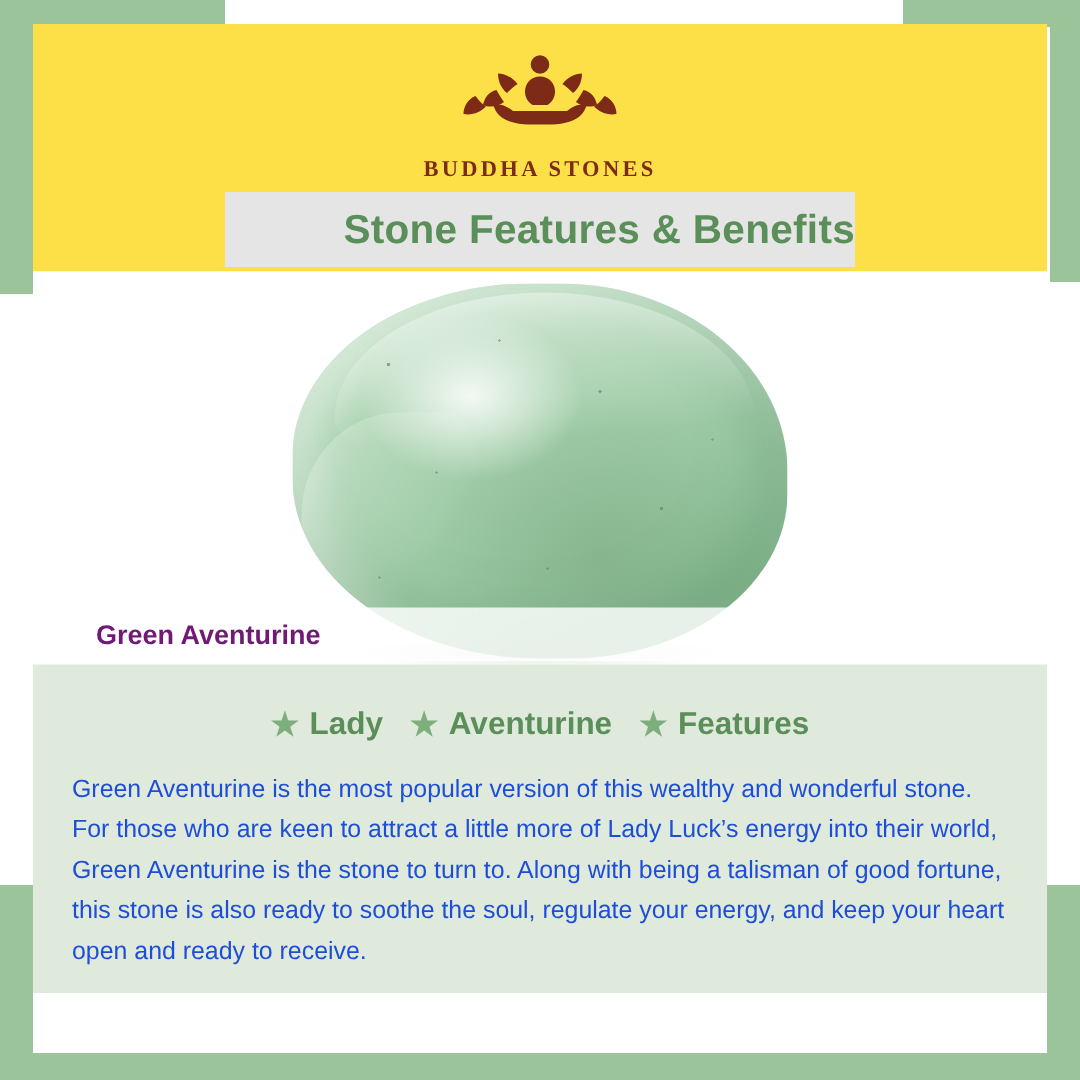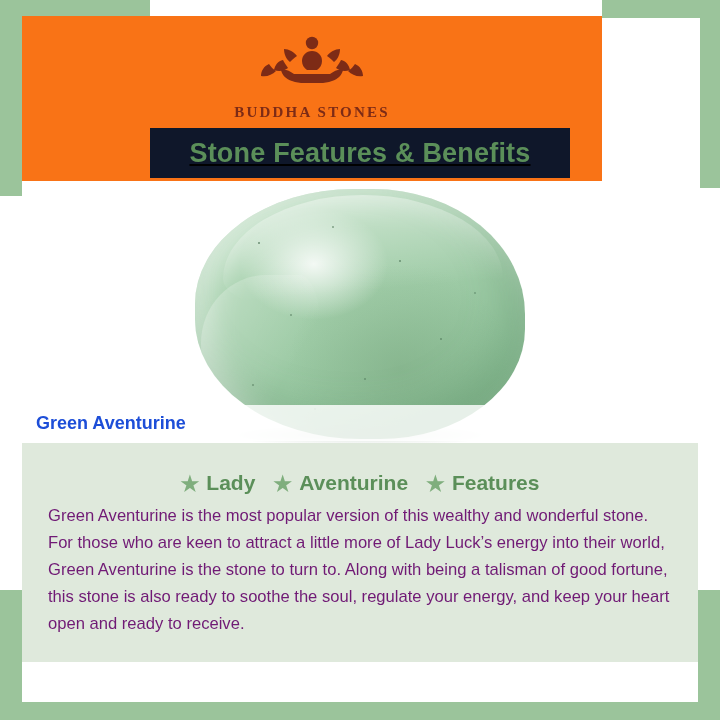--- a/index.html
+++ b/index.html
@@ -63,22 +63,22 @@
     position: absolute;
     left: 0; bottom: 0;
     width: 720px; height: 18px;
     background: #9bc49b;
   }
 
   
   .header {
     position: absolute;
     left: 22px; top: 16px;
-    width: 580px; height: 165px;
-    background: #f97316;
+    width: 676px; height: 165px;
+    background: #fde047;
     display: flex;
     flex-direction: column;
     align-items: center;
     box-sizing: border-box;
   }
   .logo-wrap {
     margin-top: 14px;
     display: flex;
     flex-direction: column;
     align-items: center;
@@ -90,25 +90,24 @@
     color: #7d2b16;
     font-weight: bold;
     font-family: "Liberation Serif", serif;
   }
 
   
   .title-band {
     position: absolute;
     left: 150px; top: 128px;
     width: 420px; height: 50px;
-    background: #0f172a;
-    display: flex;
-    align-items: center;
-    justify-content: center;
-    text-decoration: underline;
+    background: #e5e5e5;
+    display: flex;
+    align-items: center;
+    justify-content: flex-end;
   }
   .title-band .title-text {
     font-size: 27px;
     font-weight: bold;
     color: #5b8f59;
     font-family: "Liberation Sans", sans-serif;
     letter-spacing: 0.2px;
   }
 
   
@@ -182,22 +181,23 @@
     left: 22px; top: 405px;
     width: 640px; height: 36px;
     background: rgba(255,255,255,0.82);
     display: flex;
     align-items: center;
     padding-left: 14px;
     box-sizing: border-box;
   }
   .caption-bar .caption-text {
     font-size: 18px;
-    color: #1d4ed8;
+    color: #701a75;
     font-weight: bold;
+    margin-left: 28px;
   }
 
   
   .body-panel {
     position: absolute;
     left: 22px; top: 443px;
     width: 676px; height: 219px;
     background: #dfe9dc;
     box-sizing: border-box;
     padding: 18px 26px 0 26px;
@@ -216,24 +216,24 @@
     font-size: 21px;
     font-weight: bold;
     color: #5b8f59;
   }
   .kw .star {
     font-size: 21px;
     color: #7fae7d;
     line-height: 1;
   }
   .paragraph {
-    margin-top: 8px;
+    margin-top: 18px;
     font-size: 16.6px;
     line-height: 1.62;
-    color: #701a75;
+    color: #1d4ed8;
     text-align: left;
   }
 
   
   .bottom-white {
     position: absolute;
     left: 22px; bottom: 18px;
     width: 676px; height: 40px;
     background: #ffffff;
   }

